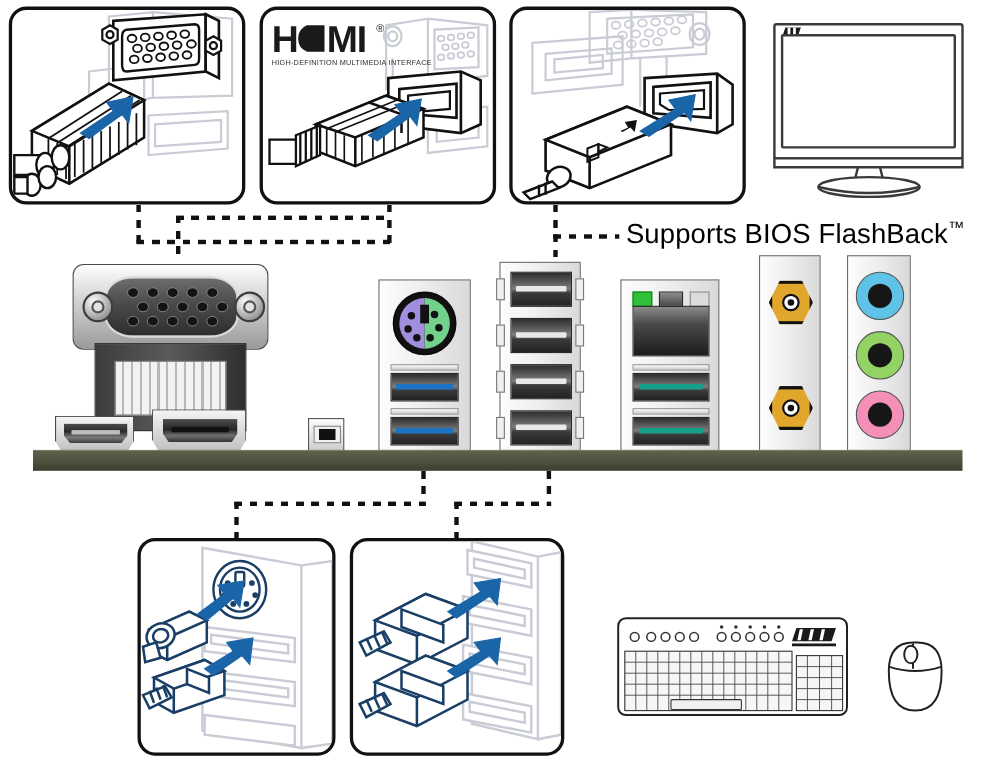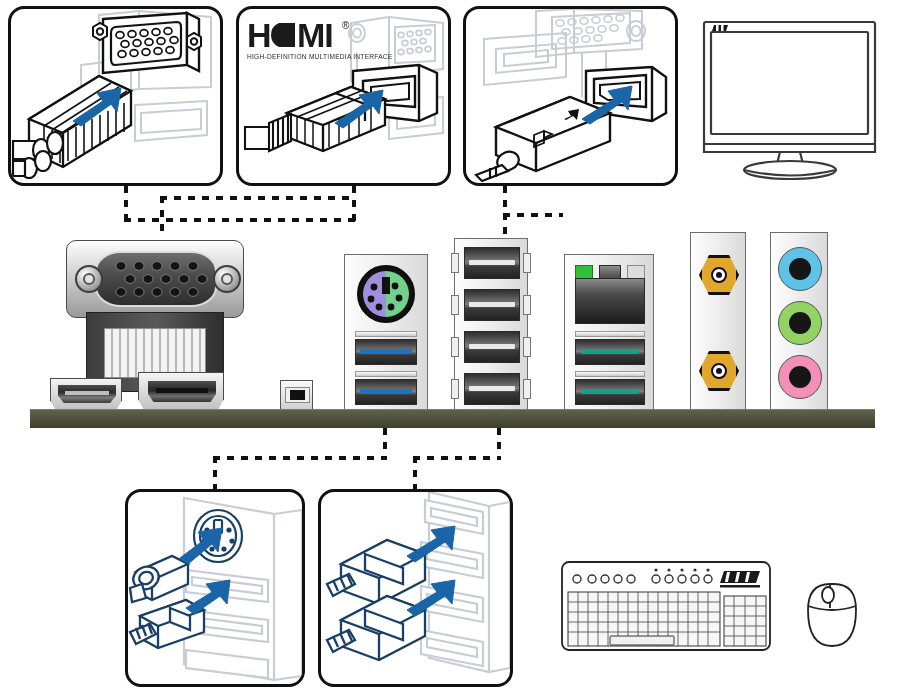--- a/index.html
+++ b/index.html
@@ -280,20 +280,23 @@
         <rect x="21" y="7" width="2.5" height="6" fill="#ffffff"></rect>
       </g>
       <g fill="#ffffff" stroke="#3a3a3a" stroke-width="2.2">
         <path d="M80 134 L100 134 L104 150 L76 150 Z"></path>
         <ellipse cx="90" cy="152" rx="46" ry="9"></ellipse>
       </g>
       <path d="M44 152 Q90 163 136 152" fill="none" stroke="#3a3a3a" stroke-width="2.2"></path>
     </svg>
   </div>
 
+  <div class="caption" style="left:569px;top:199px;">
+    <span>Supports BIOS FlashBack</span><span class="tm">™</span>
+  </div>
 
   <div class="dot-v" style="left:124px;top:186px;height:36px;"></div>
   <div class="dot-h" style="left:124px;top:218px;width:232px;"></div>
   <div class="dot-v" style="left:352px;top:186px;height:36px;"></div>
   <div class="dot-h" style="left:160px;top:196px;width:196px;"></div>
   <div class="dot-v" style="left:160px;top:196px;height:40px;"></div>
   <div class="dot-v" style="left:503px;top:186px;height:30px;"></div>
   <div class="dot-h" style="left:503px;top:213px;width:60px;"></div>
   <div class="dot-v" style="left:503px;top:213px;height:24px;"></div>
 

